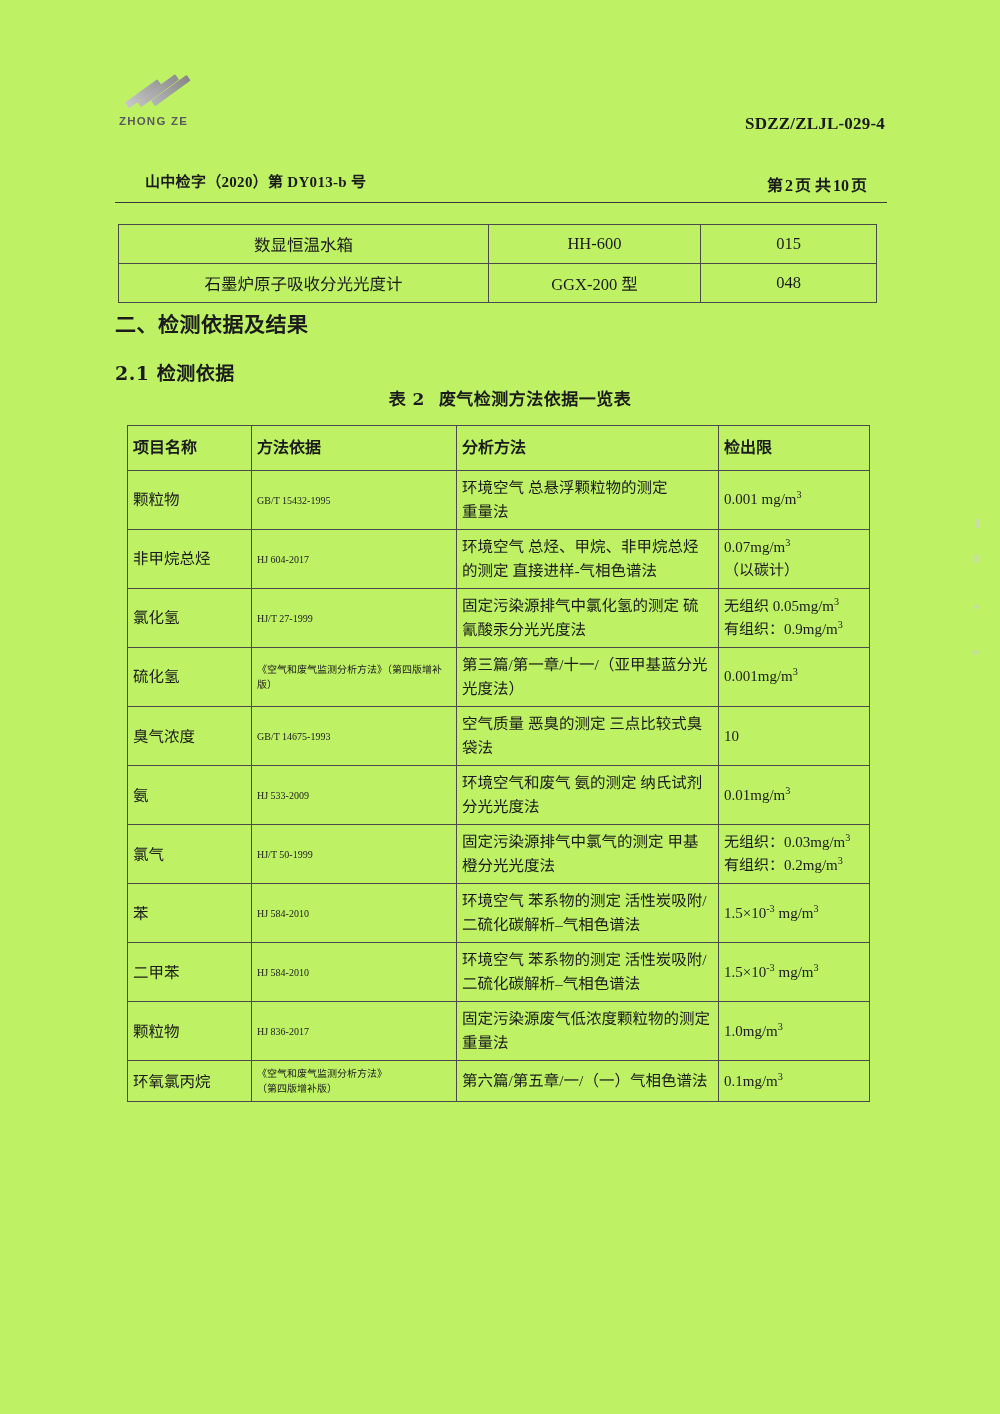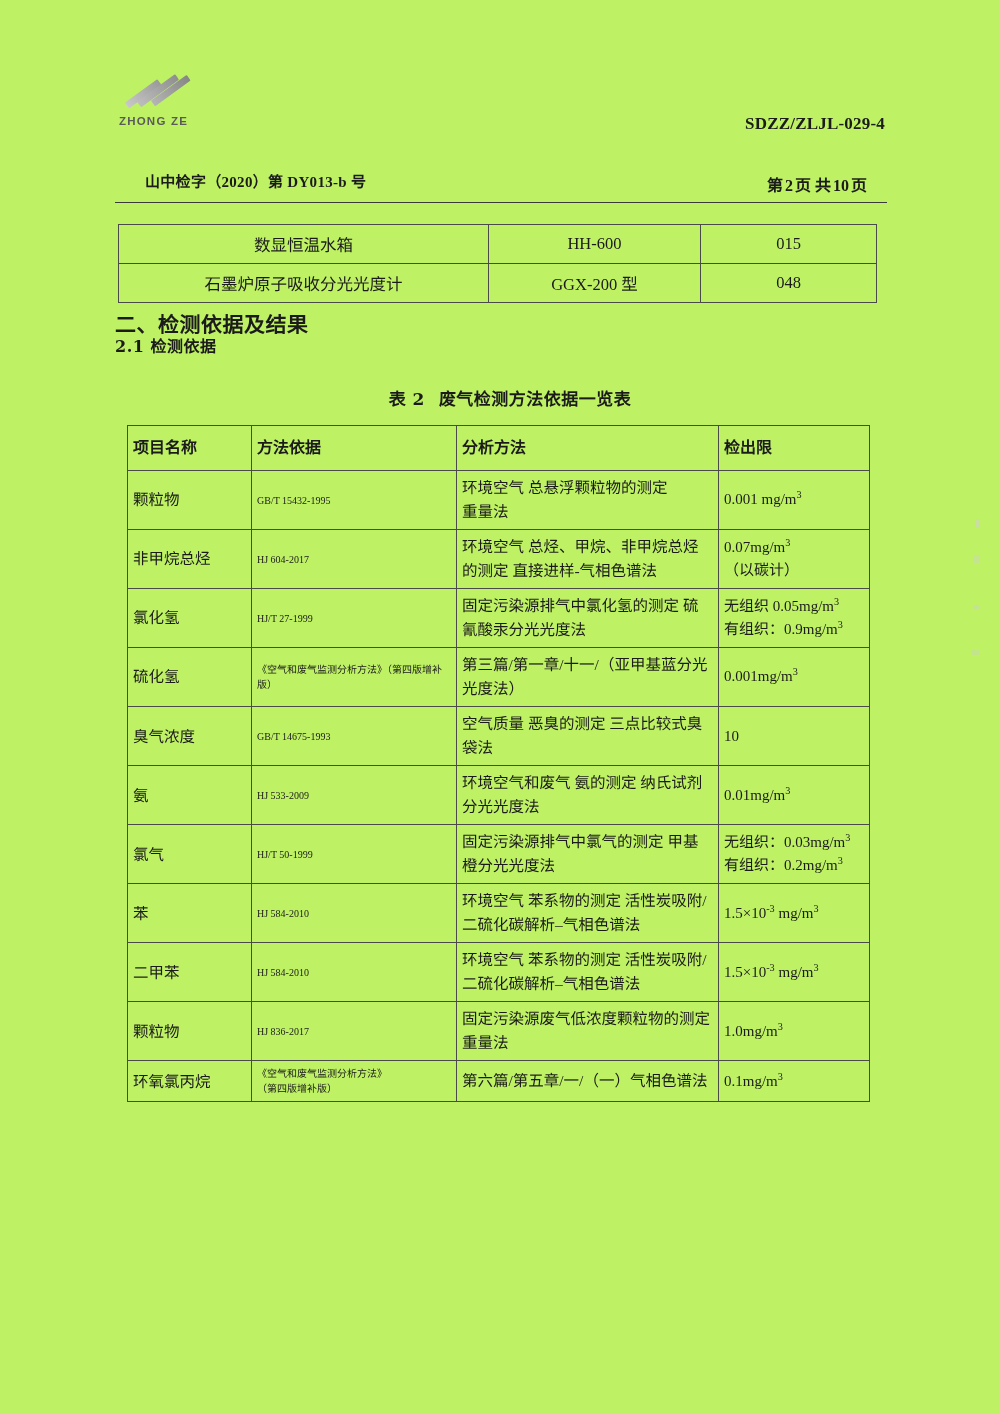--- a/index.html
+++ b/index.html
@@ -134,21 +134,21 @@
   .equip-table col.c2 { width: 212px; }
   .equip-table col.c3 { width: 176px; }
   
   .h-sec {
     position: absolute;
     left: 115px;
     font-weight: 700;
     font-family: "DejaVu Serif", "Liberation Serif", serif;
   }
   .h2-main { top: 308px; font-size: 21px; letter-spacing: 0.5px; }
-  .h2-sub  { top: 333px; font-size: 16px; letter-spacing: 0.5px; }
+  .h2-sub  { top: 358px; font-size: 19px; letter-spacing: 0.5px; }
   .table-caption {
     position: absolute;
     left: 4px; right: 0;
     top: 385px;
     text-align: center;
     font-size: 17px;
     font-weight: 700;
     letter-spacing: 0.5px;
     font-family: "DejaVu Serif", "Liberation Serif", serif;
     margin-left: 16px;

